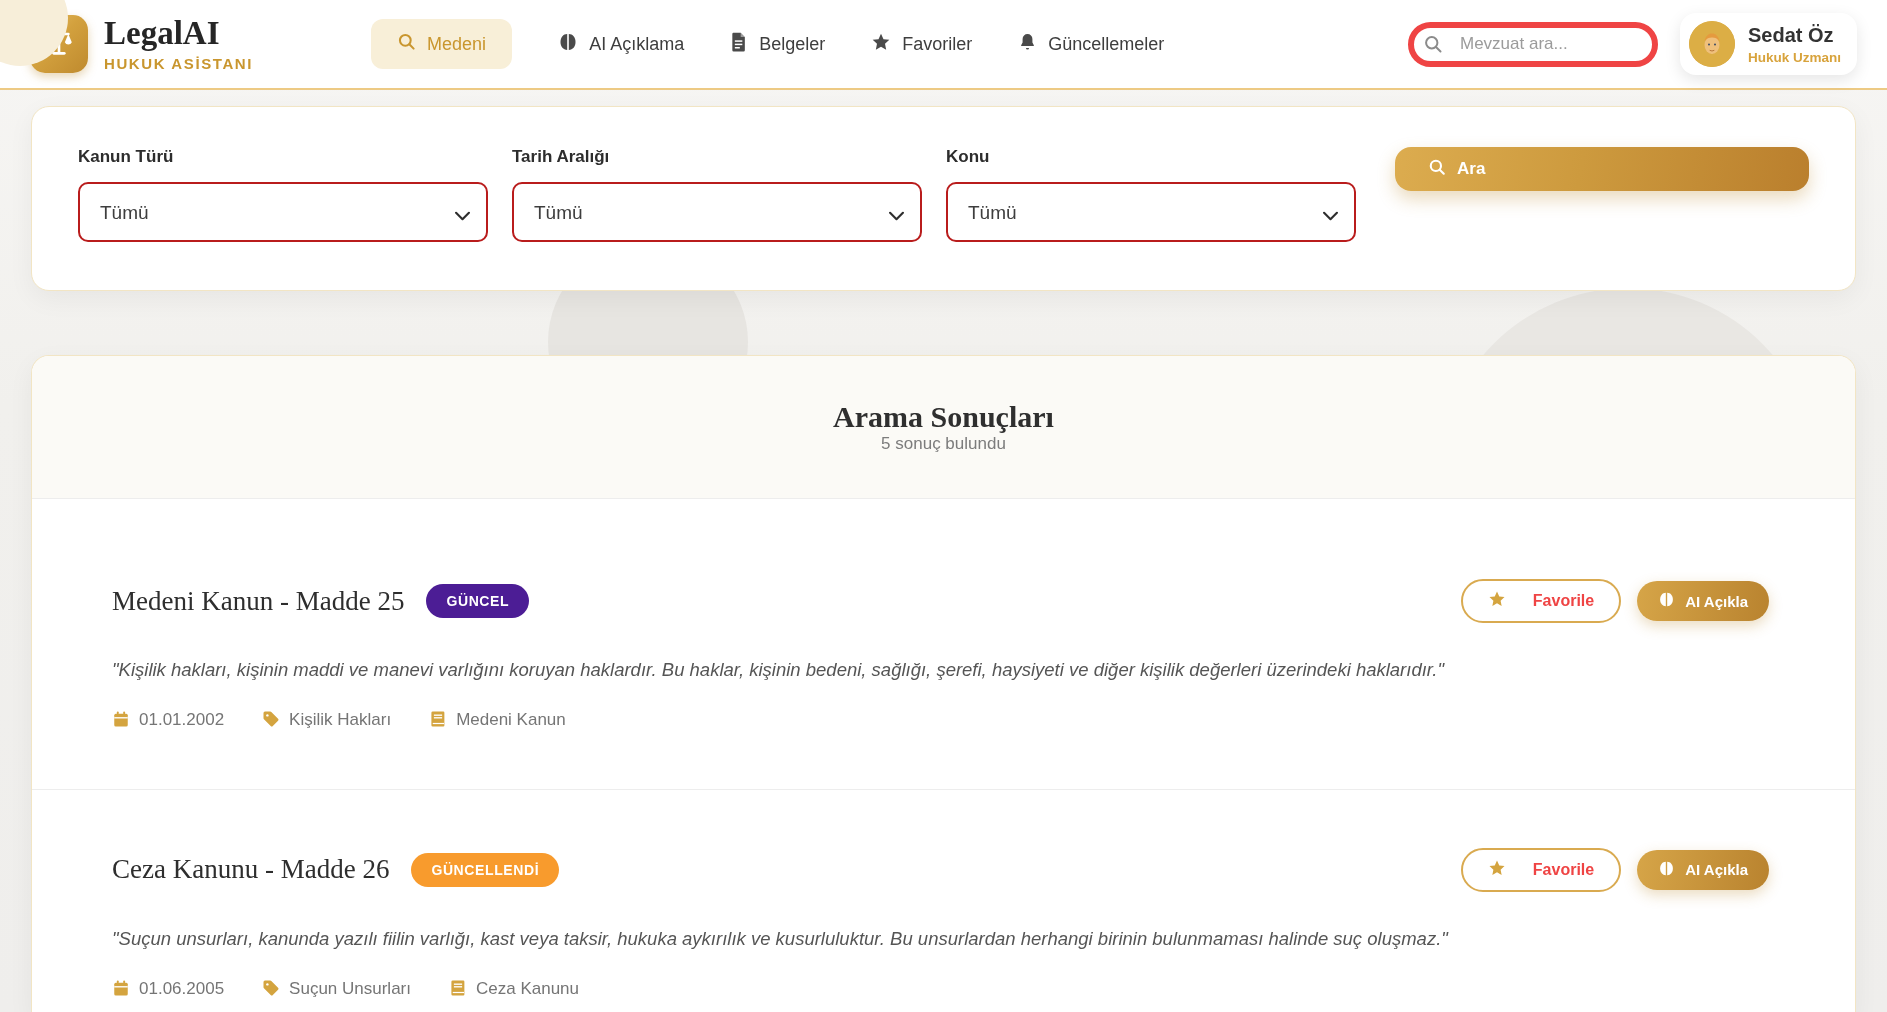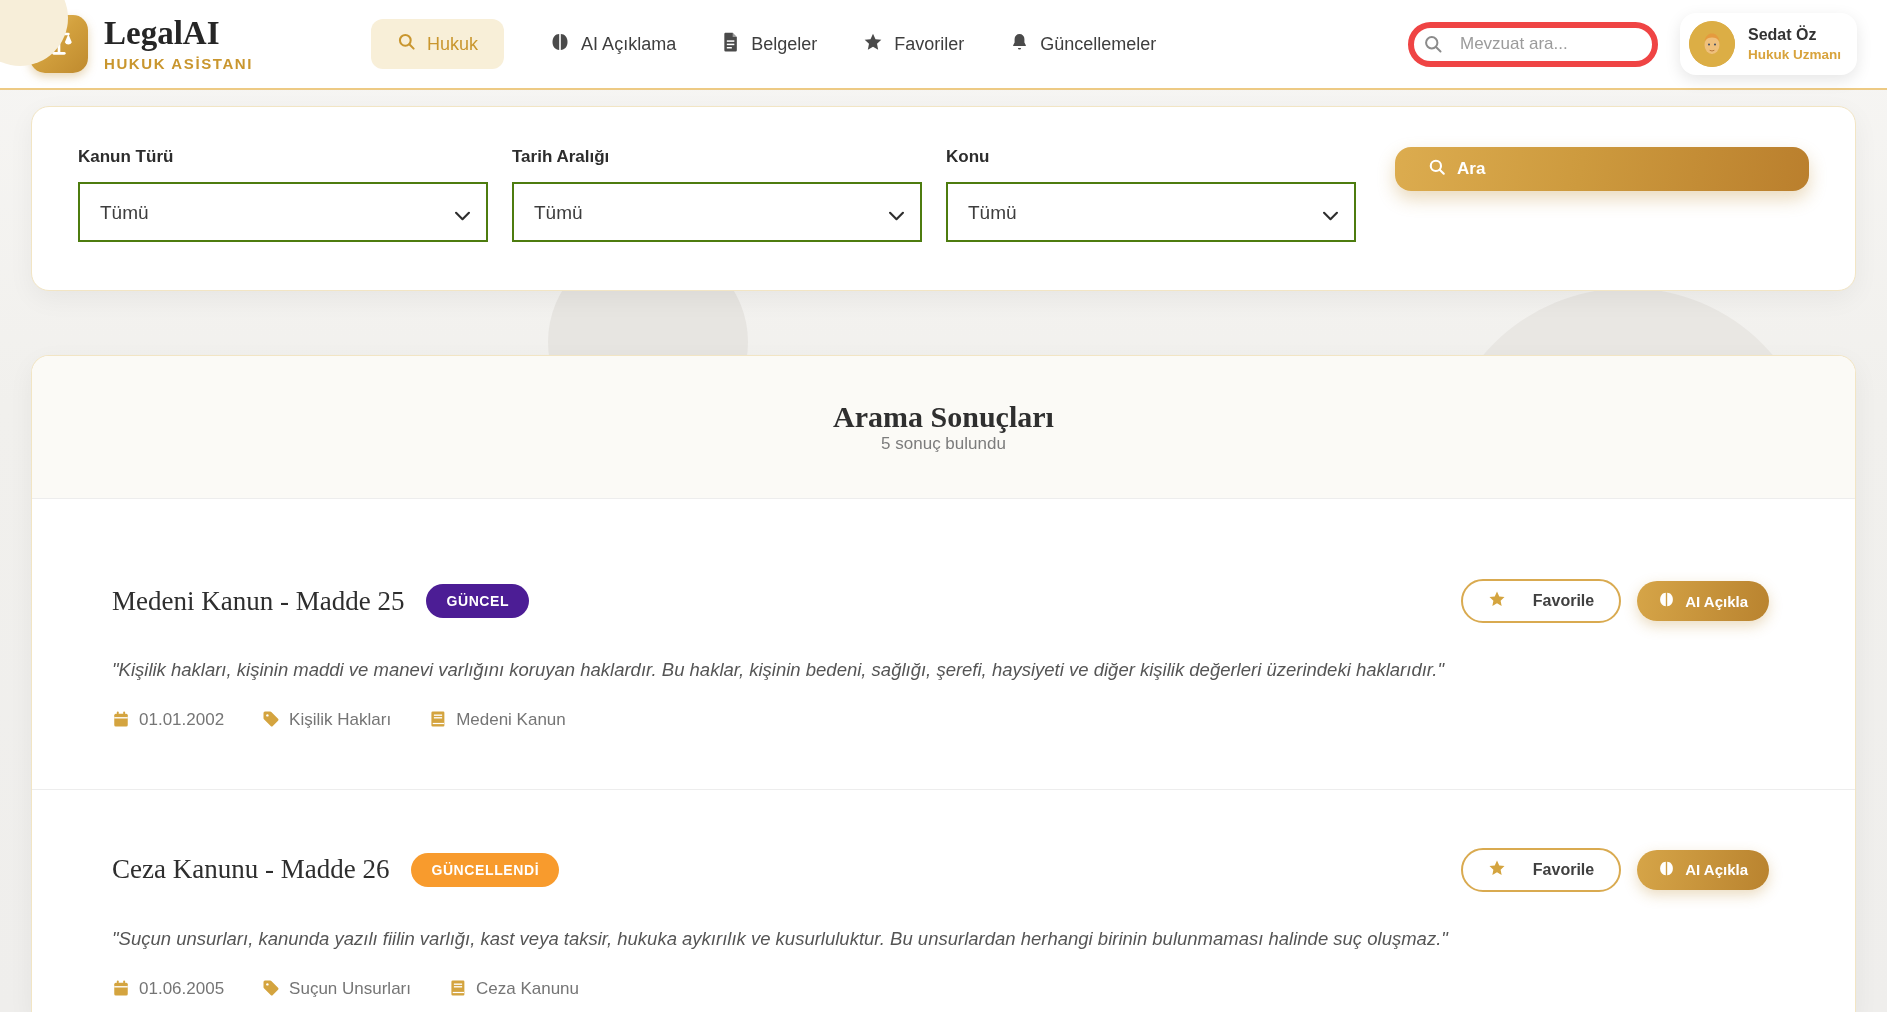--- a/index.html
+++ b/index.html
@@ -50,36 +50,36 @@
     background:#fff;
   }
   .hdr-search input::placeholder { color:#9b9b9b; }
   .hdr-search .s-icon { position:absolute; left:15px; top:12px; color:#8b8b8b; }
 
   .user-chip {
     margin-left:22px; display:flex; align-items:center; gap:13px; background:#fff;
     border-radius:16px; padding:8px 16px 8px 9px; cursor:pointer;
     box-shadow:0 5px 16px rgba(0,0,0,.10);
   }
-  .user-name { font-size:16px; font-weight:700; color:#333; }
+  .user-name { font-size:20px; font-weight:700; color:#333; }
   .user-role { font-size:13.5px; font-weight:700; color:#d8a33c; margin-top:3px; }
 
   
   main { position:relative; z-index:2; padding:0 31px; }
   .filter-card {
     margin-top:16px; background:#fff; border:1px solid #f2e5c4; border-radius:18px;
     padding:40px 46px 48px; box-shadow:0 8px 26px rgba(0,0,0,.05);
     display:flex; gap:24px; align-items:flex-start; position:relative; z-index:2;
   }
   .f-field { width:410px; }
   .f-label { display:block; font-size:17px; font-weight:700; color:#2d2d2d; margin-bottom:15px; }
   .select-wrap { position:relative; }
   .select-wrap select {
     width:100%; height:60px; appearance:none; -webkit-appearance:none;
-    border:2px solid #4d7c0f; border-radius:0; background:#fff;
+    border:2px solid #b91c1c; border-radius:10px; background:#fff;
     font-family:inherit; font-size:19px; color:#3e3e3e; padding:0 46px 0 20px; cursor:pointer;
   }
   .select-wrap .chev { position:absolute; right:18px; top:25px; pointer-events:none; color:#2e2e2e; }
   .search-btn {
     margin-left:auto; width:414px; height:44px; border:none; border-radius:16px; cursor:pointer;
     background:linear-gradient(100deg,#dcac4f 0%,#cd9a3e 45%,#ba7f2d 100%);
     color:#fff; font-family:inherit; font-size:17px; font-weight:700;
     display:flex; align-items:center; gap:11px; padding-left:33px;
     box-shadow:0 8px 18px rgba(190,140,50,.32);
   }
@@ -108,21 +108,21 @@
     border-radius:999px; color:#fff; font-size:14px; font-weight:700;
     letter-spacing:.6px; padding:9px 20px; white-space:nowrap;
   }
   .badge.green { background:#4c1d95; }
   .badge.orange { background:#f89b2d; }
 
   .item-actions { display:flex; align-items:center; gap:16px; }
   .btn-favorite {
     display:flex; align-items:center; gap:27px; background:#fff; cursor:pointer;
     border:2px solid #d9aa50; border-radius:999px; padding:9px 25px;
-    font-family:inherit; font-size:16px; font-weight:700; color:#404040;
+    font-family:inherit; font-size:16px; font-weight:700; color:#ef4444;
   }
   .btn-ai {
     display:flex; align-items:center; gap:10px; border:none; cursor:pointer;
     background:linear-gradient(100deg,#d6a548 0%,#b9832f 100%);
     border-radius:999px; padding:10px 21px; color:#fff;
     font-family:inherit; font-size:15px; font-weight:700;
     box-shadow:0 5px 14px rgba(190,140,50,.30);
   }
 
   .item-quote { margin-top:34px; font-style:italic; color:#555; font-size:18.5px; line-height:1.4; }
@@ -163,21 +163,21 @@
   </div>
 
   <nav>
     <button class="nav-item active">
       <span>
         <svg width="19" height="19" viewBox="0 0 24 24" fill="none">
             <circle cx="10.5" cy="10.5" r="6.8" stroke="currentColor" stroke-width="2.6"></circle>
             <path d="M15.6 15.6L21 21" stroke="currentColor" stroke-width="2.6" stroke-linecap="round"></path>
           </svg>
       </span>
-      <span>Hukuk</span>
+      <span>Medeni</span>
     </button>
     <button class="nav-item">
       <span>
         <svg width="20" height="20" viewBox="0 0 24 24" fill="currentColor">
             <path d="M11 2.5C6.3 2.5 3 6.6 3 12s3.3 9.5 8 9.5V2.5z"></path>
             <path d="M13 2.5c4.7 0 8 4.1 8 9.5s-3.3 9.5-8 9.5V2.5z"></path>
           </svg>
       </span>
       <span>AI Açıklama</span>
     </button>

